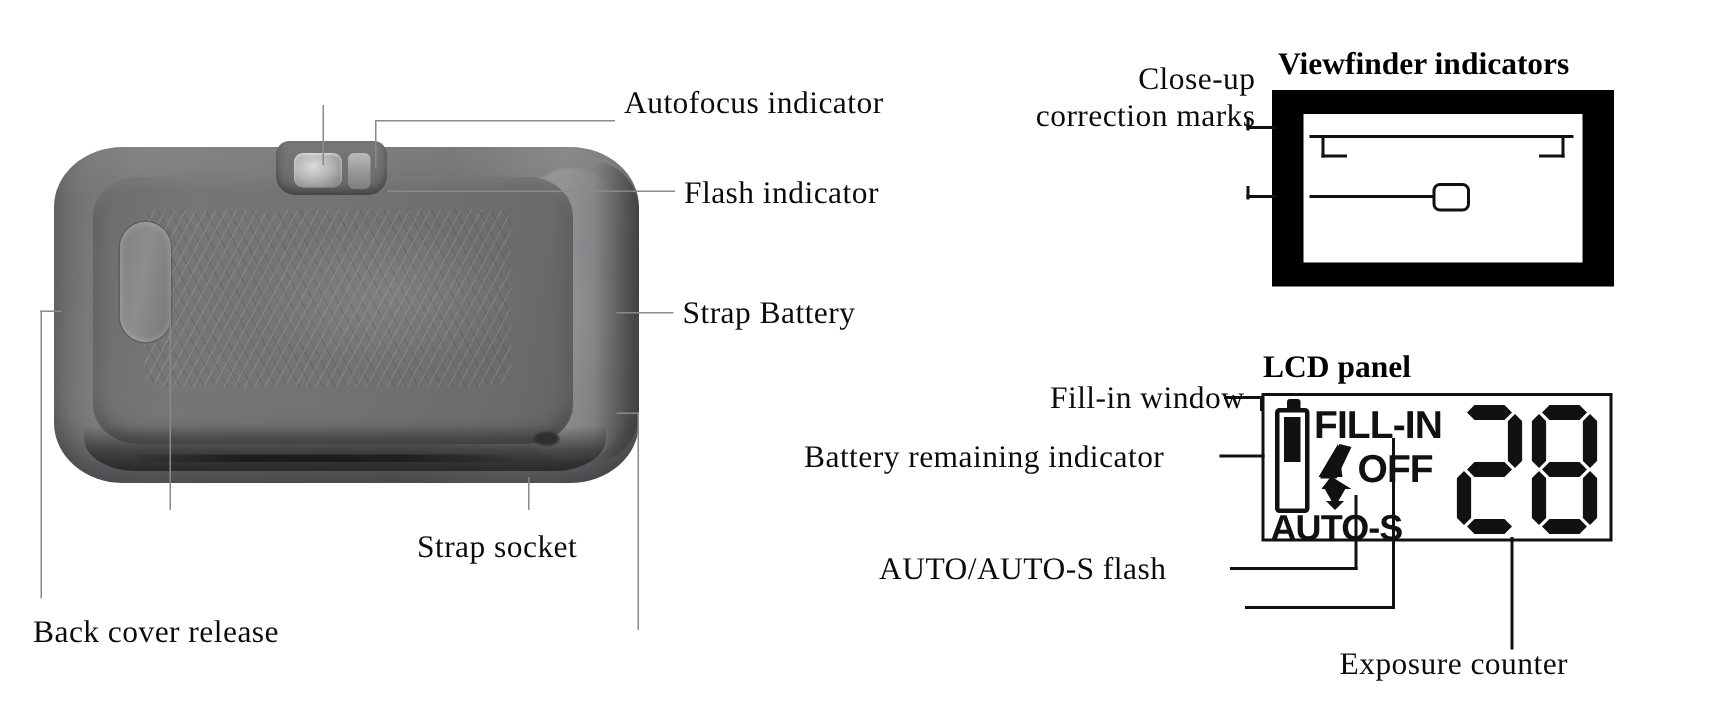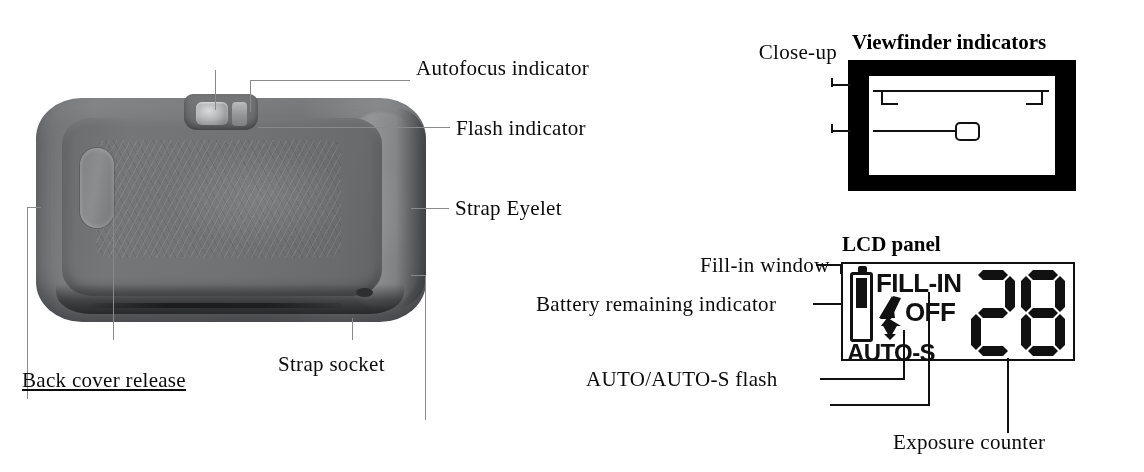--- a/index.html
+++ b/index.html
@@ -313,42 +313,43 @@
   <div class="ln hl" style="left:27px; top:207px; width:14px;"></div>
 
   <div class="ln vl" style="left:113px; top:198px; height:142px;"></div>
   <div class="ln vl" style="left:352px; top:318px; height:22px;"></div>
 
   <div class="ln vl" style="left:425px; top:275px; height:145px;"></div>
   <div class="ln hl" style="left:411px; top:275px; width:15px;"></div>
 
   <span class="lbl" style="left:456px; top:116px;">Flash indicator</span>
   <span class="lbl" style="left:416px; top:56px;">Autofocus indicator</span>
-  <span class="lbl" style="left:455px; top:196px;">Strap Eyelet</span>
+  <span class="lbl" style="left:455px; top:196px;">Strap Battery</span>
   <span class="lbl" style="left:278px; top:352px;">Strap socket</span>
-  <span class="lbl" style="left:22px; top:368px;text-decoration:underline;">Back cover release</span>
+  <span class="lbl" style="left:22px; top:409px;">Back cover release</span>
 
   <span class="ttl" style="left:852px; top:30px;">Viewfinder indicators</span>
 
   <div id="viewfinder">
     <div id="vf-inner">
       <div class="vf-top-rule"></div>
       <div class="vf-mark vf-mark-l"></div>
       <div class="vf-mark vf-mark-r"></div>
       <div class="af-lead"></div>
       <div class="af-frame"></div>
     </div>
   </div>
 
   <div class="ln hl2 dark" style="left:831px; top:84px; width:20px;"></div>
   <div class="ln vl2 dark" style="left:831px; top:78px; height:9px;"></div>
   <div class="ln hl2 dark" style="left:831px; top:130px; width:20px;"></div>
   <div class="ln vl2 dark" style="left:831px; top:124px; height:9px;"></div>
 
   <span class="lbl two" style="left:657px; top:40px; width:180px; text-align:right;">Close-up</span>
+  <span class="lbl two" style="left:657px; top:65px; width:180px; text-align:right;">correction marks</span>
 
   <span class="ttl" style="left:842px; top:232px;">LCD  panel</span>
 
   <div id="lcd">
     <div class="batt">
       <div class="batt-fill"></div>
     </div>
     <div class="batt-cap"></div>
 
     <span class="lcd-txt t-fillin">FILL-IN</span>

